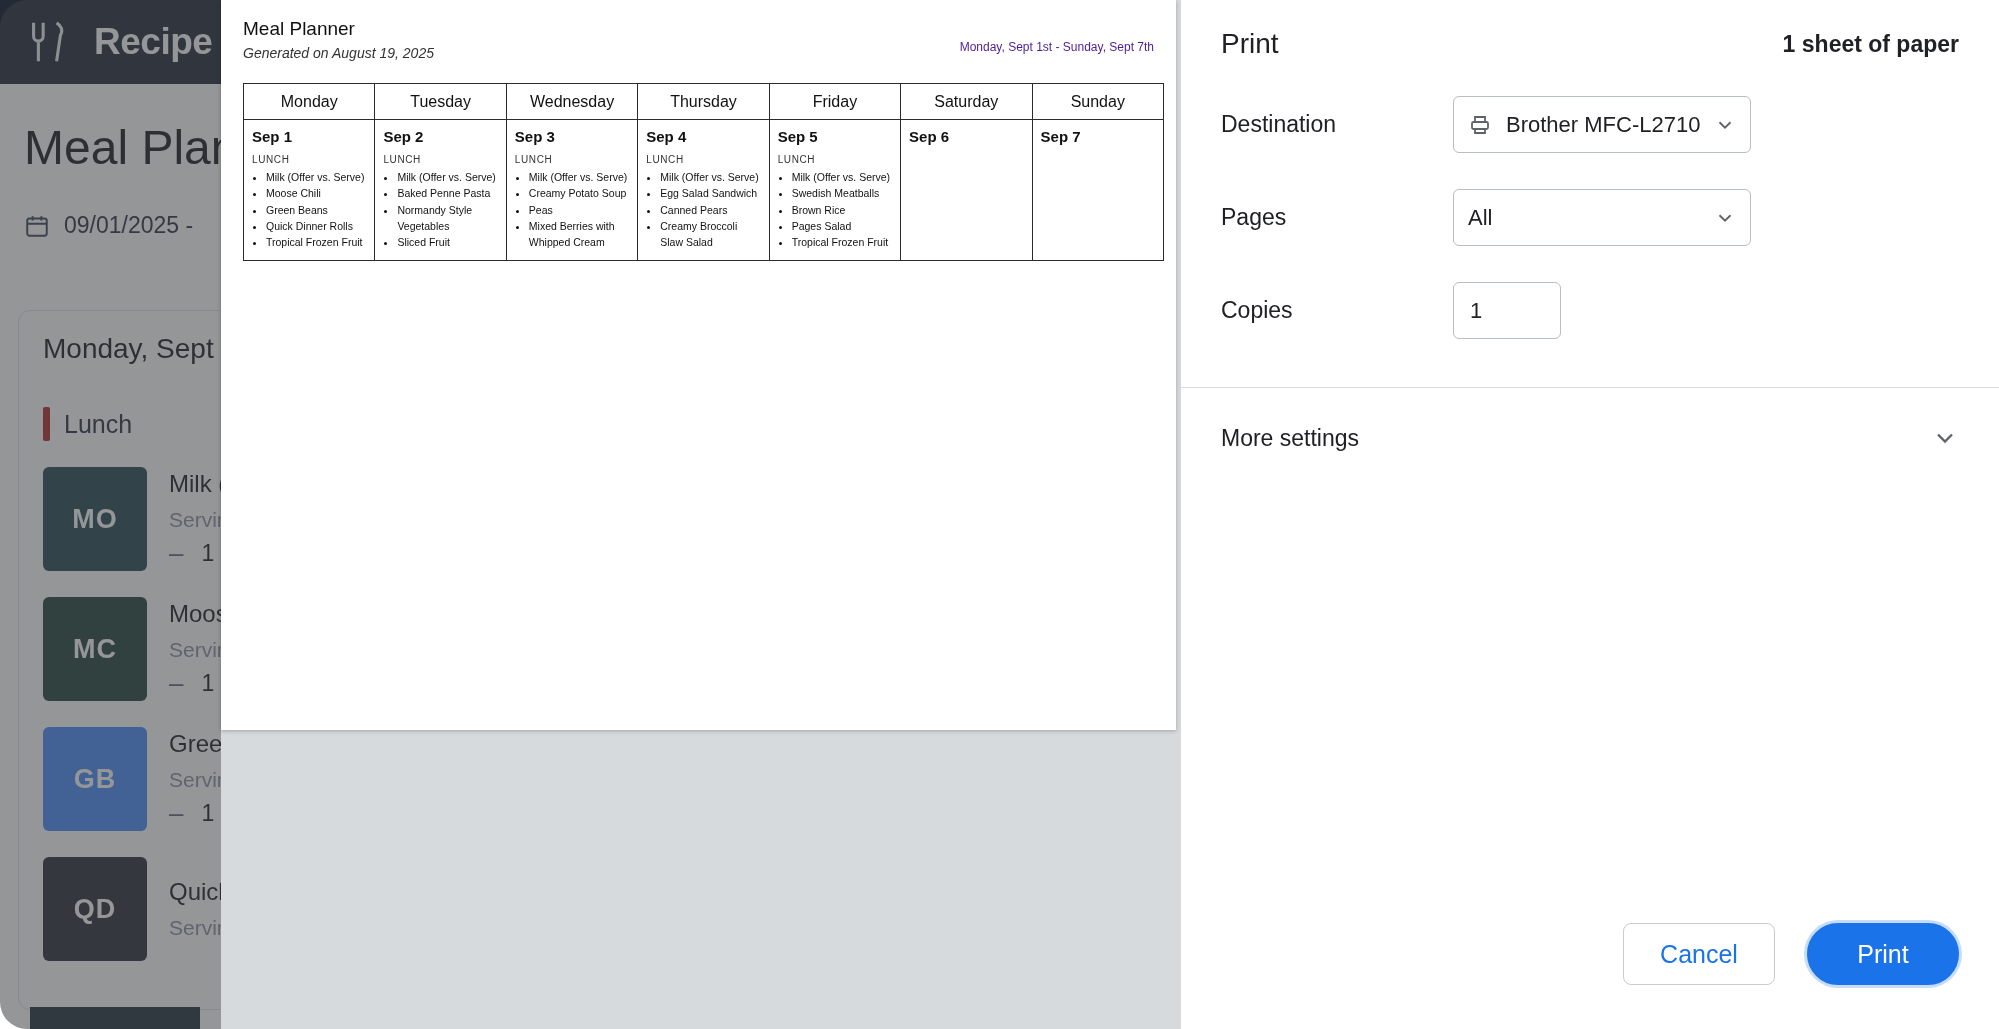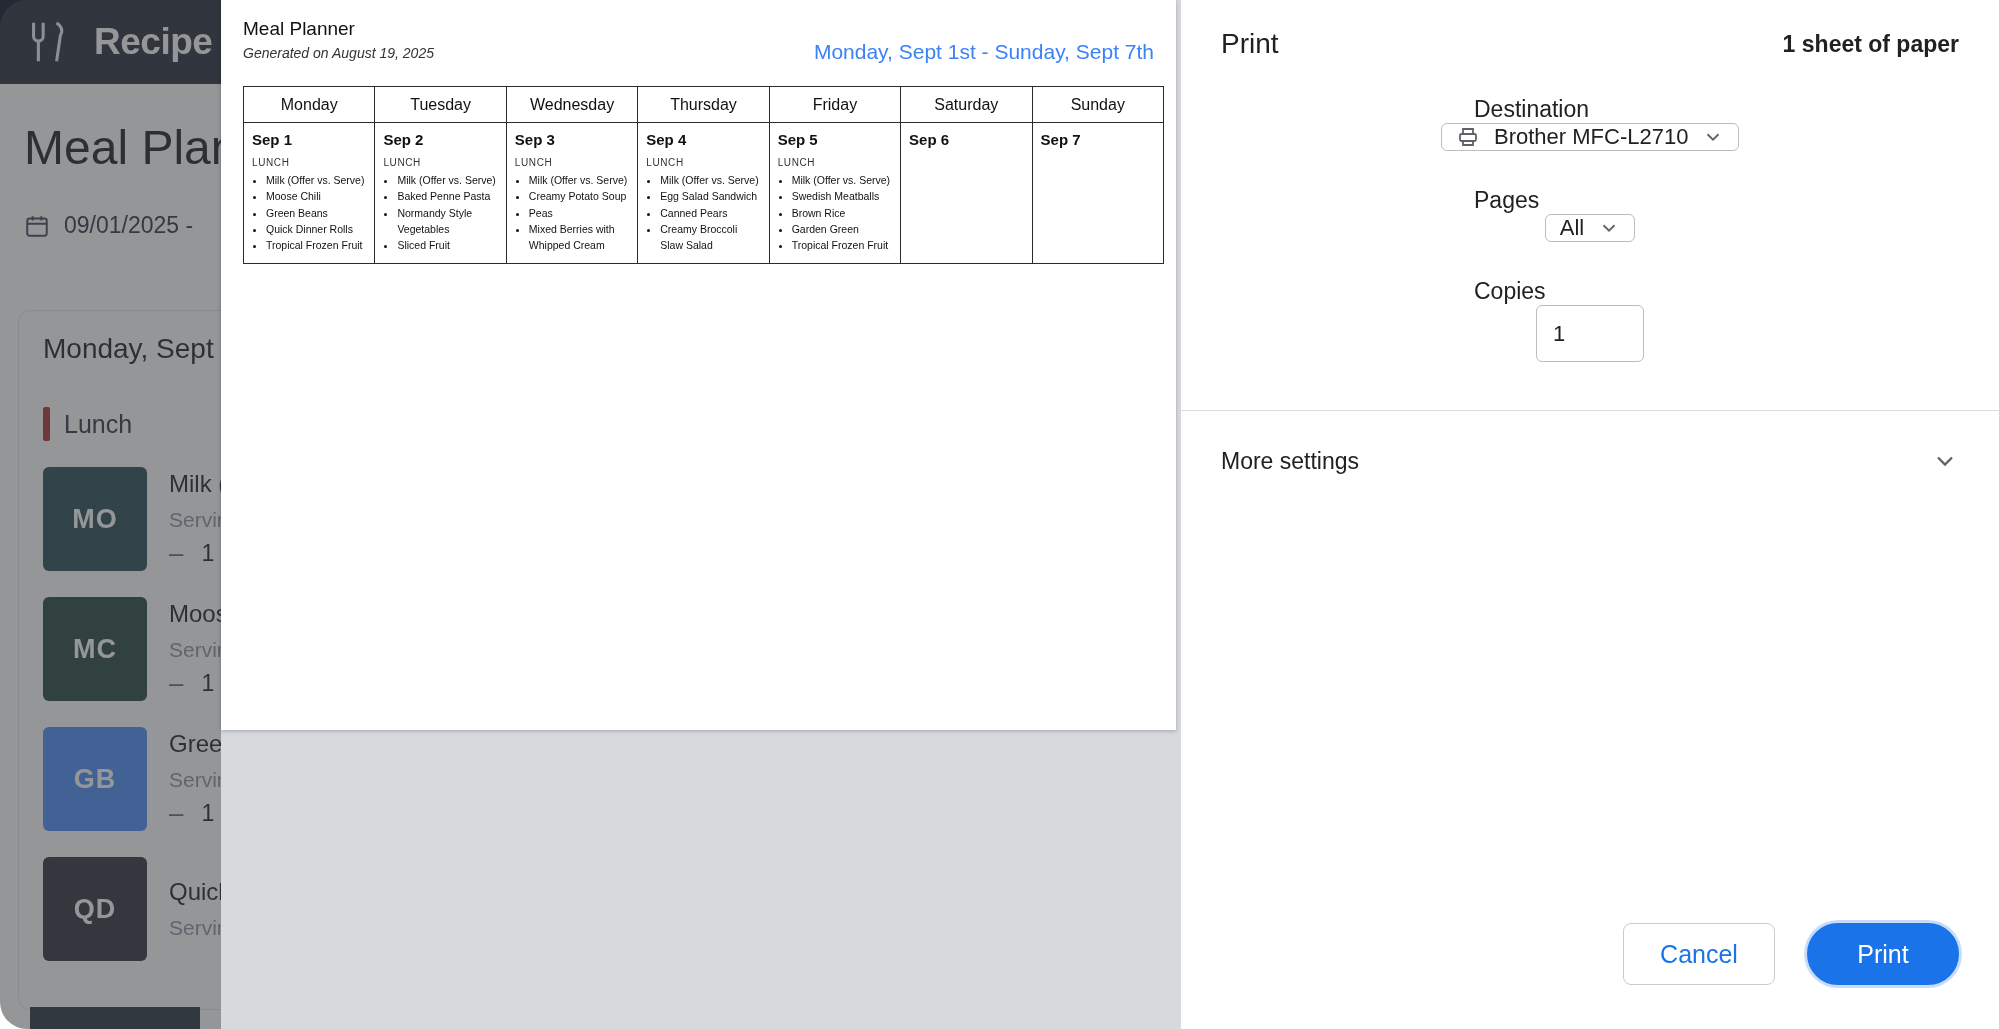--- a/index.html
+++ b/index.html
@@ -116,21 +116,21 @@
   .paper {
     position:absolute; left:0; top:0; width:955px; height:730px;
     background:#ffffff; box-shadow:0 1px 4px rgba(0,0,0,.25);
   }
   .paper-head {
     display:flex; justify-content:space-between; align-items:flex-start;
     padding:18px 22px 0 22px;
   }
   .paper-title { font-size:19px; color:#111; font-weight:400; }
   .paper-sub { font-size:14px; color:#333; font-style:italic; margin-top:5px; }
-  .paper-range { font-size:21px; color:#3b82f6; padding-top:22px; }
+  .paper-range { font-size:12px; color:#4c1d95; padding-top:22px; }
 
   table.plan {
     border-collapse:collapse; margin:22px 22px 0 22px; width:921px;
     table-layout:fixed;
   }
   table.plan th {
     border:1px solid #2b2b2b; font-size:16px; font-weight:400; color:#111;
     height:36px; background:#fff;
   }
   table.plan td {
@@ -144,21 +144,21 @@
 
   
   .print-panel {
     position:absolute; right:0; top:0; width:818px; bottom:0;
     background:#ffffff;
   }
   .pp-head { display:flex; align-items:center; padding:28px 40px 0 40px; }
   .pp-title { font-size:28px; color:#202124; }
   .pp-sheets { margin-left:auto; font-size:23px; color:#202124; font-weight:700; }
 
-  .pp-row { display:flex; align-items:center; padding:0 40px; margin-top:36px;flex-direction:column; }
+  .pp-row { display:flex; align-items:center; padding:0 40px; margin-top:36px; }
   .pp-label { font-size:23px; color:#202124; width:232px; }
   .pp-select {
     flex:1; max-width:298px; height:57px; border:1px solid #b9bdc4; border-radius:6px;
     display:flex; align-items:center; padding:0 14px; gap:14px; background:#fff;
   }
   .pp-select .txt { font-size:22px; color:#202124; flex:1; white-space:nowrap; overflow:hidden; }
   .pp-input {
     width:108px; height:57px; border:1px solid #b9bdc4; border-radius:6px;
     display:flex; align-items:center; padding:0 16px; font-size:22px; color:#202124;
     background:#fff;
@@ -447,21 +447,21 @@
                 <li>Creamy Broccoli Slaw Salad</li>
               </ul>
             </td>
             <td>
               <div class="cell-date">Sep 5</div>
               <div class="cell-meal">LUNCH</div>
               <ul class="cell-items">
                 <li>Milk (Offer vs. Serve)</li>
                 <li>Swedish Meatballs</li>
                 <li>Brown Rice</li>
-                <li>Garden Green</li>
+                <li>Pages Salad</li>
                 <li>Tropical Frozen Fruit</li>
               </ul>
             </td>
             <td>
               <div class="cell-date">Sep 6</div>
             </td>
             <td>
               <div class="cell-date">Sep 7</div>
             </td>
           </tr>

